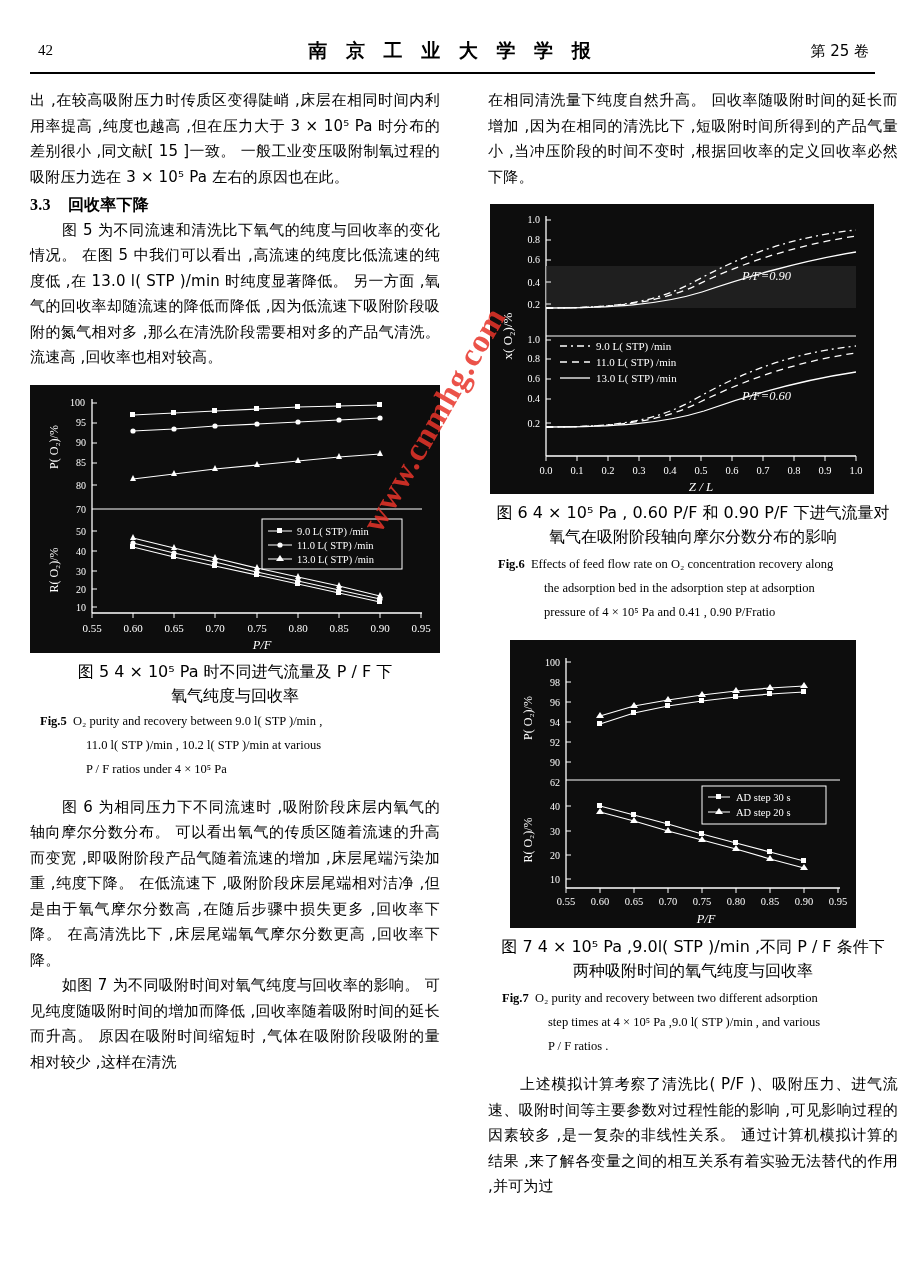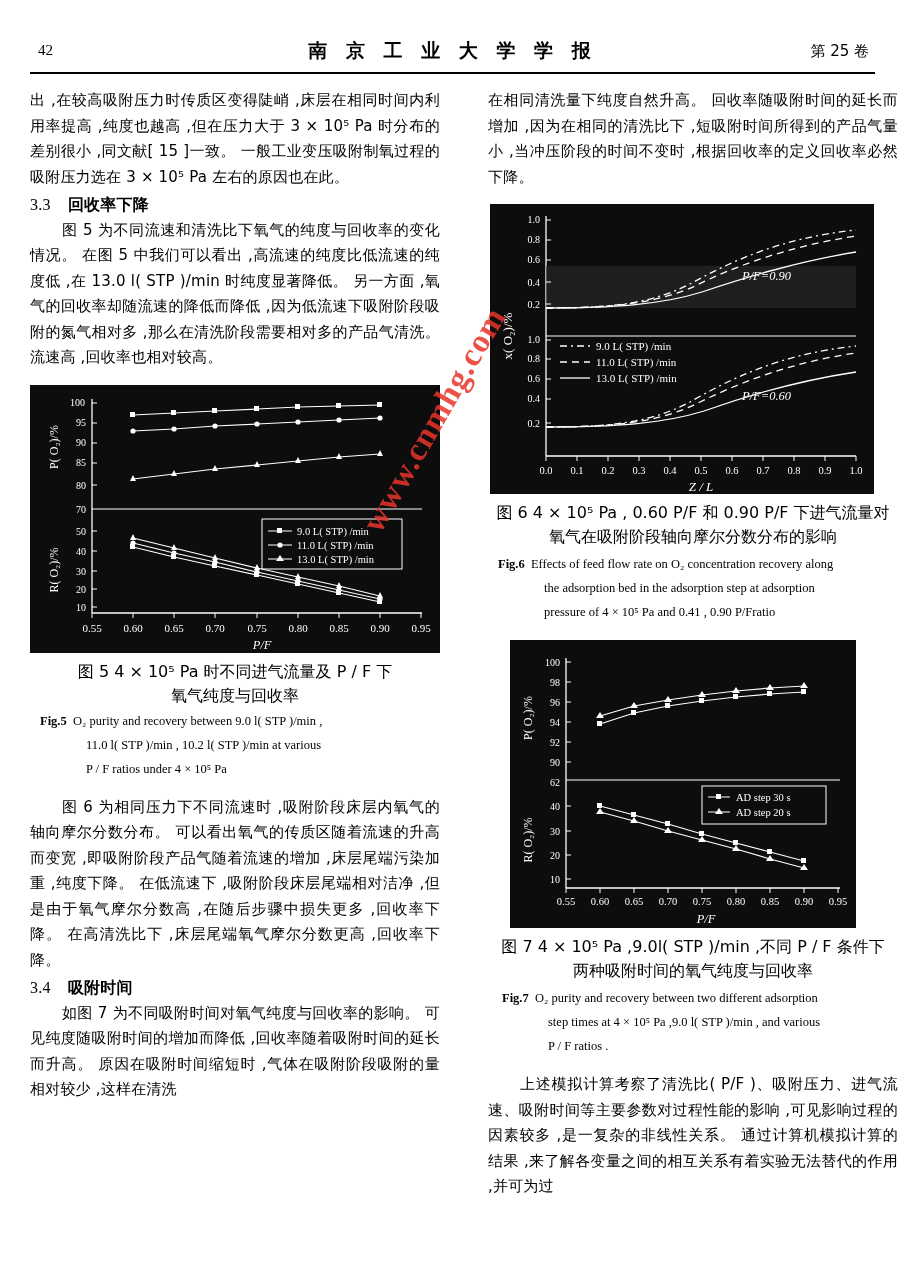--- a/index.html
+++ b/index.html
@@ -47,21 +47,21 @@
     line-height:25.5px;
     text-align:justify;
     font-family:"DejaVu Sans",sans-serif;
     letter-spacing:0.2px;
   }
   p.indent{text-indent:32px;}
   .sec{
     font-size:16px;font-weight:bold;margin-top:2px;
     font-family:"DejaVu Sans",sans-serif;
   }
-  .sec .num{font-family:"Liberation Serif",serif;font-weight:normal;}
+  .sec .num{font-family:"Liberation Serif",serif;font-weight:bold;}
   
   .figbox{
     background:#e5e5e5;
     position:relative;
     overflow:hidden;
   }
   .cap-cn{
     font-size:16px;line-height:22px;text-align:center;
     font-family:"DejaVu Sans",sans-serif;
     margin-top:8px;
@@ -244,24 +244,20 @@
       <div class="cap-en cap-en-indent" style="padding-left:56px;text-indent:-46px;">
         <span class="lbl">Fig.5</span>
         &nbsp;<span>O₂ purity and recovery between 9.0 l( STP )/min ,</span>
       </div>
       <div class="cap-en" style="padding-left:56px;">11.0 l( STP )/min , 10.2 l( STP )/min at various</div>
       <div class="cap-en" style="padding-left:56px;">P / F ratios under 4 × 10⁵ Pa</div>
     </div>
 
     <p class="indent" style="margin-top:16px;">图 6 为相同压力下不同流速时 ,吸附阶段床层内氧气的轴向摩尔分数分布。 可以看出氧气的传质区随着流速的升高而变宽 ,即吸附阶段产品气随着流速的增加 ,床层尾端污染加重 ,纯度下降。 在低流速下 ,吸附阶段床层尾端相对洁净 ,但是由于氧气摩尔分数高 ,在随后步骤中损失更多 ,回收率下降。 在高清洗比下 ,床层尾端氧气摩尔分数更高 ,回收率下降。</p>
 
-    <p class="sec">
-      <span class="num">3.4</span>
-      &nbsp;&nbsp;<span>吸附时间</span>
-    </p>
 
     <p class="indent">如图 7 为不同吸附时间对氧气纯度与回收率的影响。 可见纯度随吸附时间的增加而降低 ,回收率随着吸附时间的延长而升高。 原因在吸附时间缩短时 ,气体在吸附阶段吸附的量相对较少 ,这样在清洗</p>
   </div>
 
   <div class="col right">
 
     <p>在相同清洗量下纯度自然升高。 回收率随吸附时间的延长而增加 ,因为在相同的清洗比下 ,短吸附时间所得到的产品气量小 ,当冲压阶段的时间不变时 ,根据回收率的定义回收率必然下降。</p>
 
     <div class="figbox" style="width:384px;height:290px;margin-top:14px;margin-left:2px;">
       <svg width="384" height="290" viewBox="0 0 384 290">

